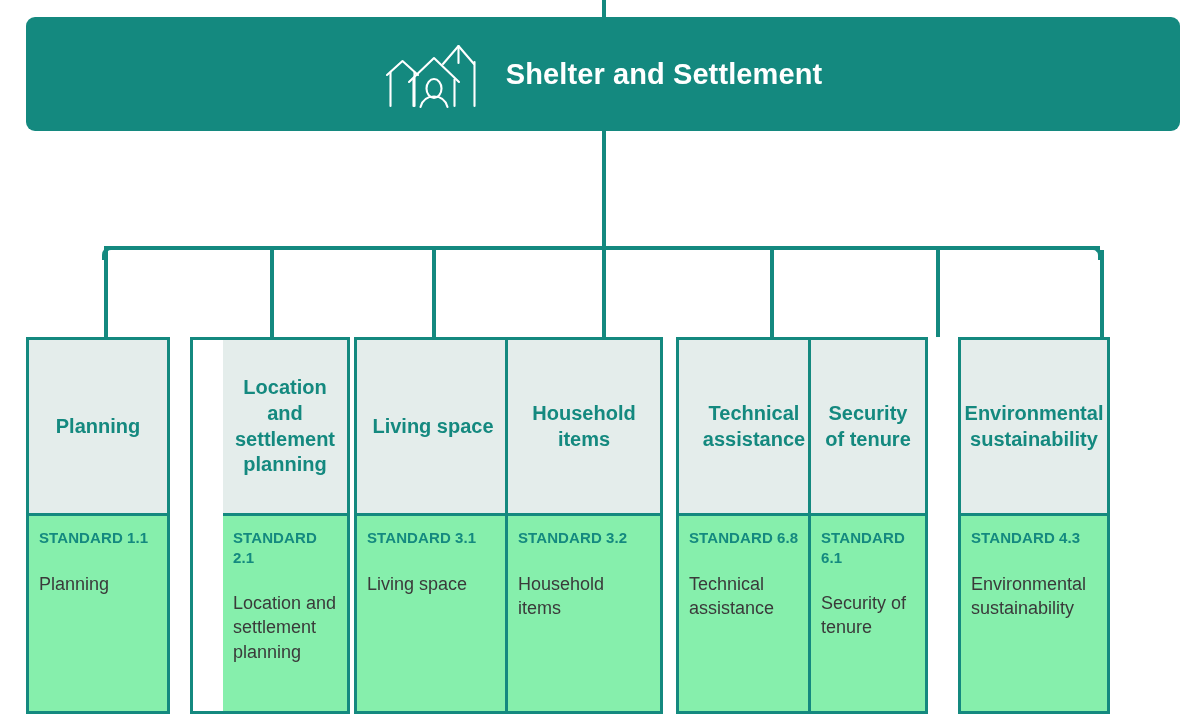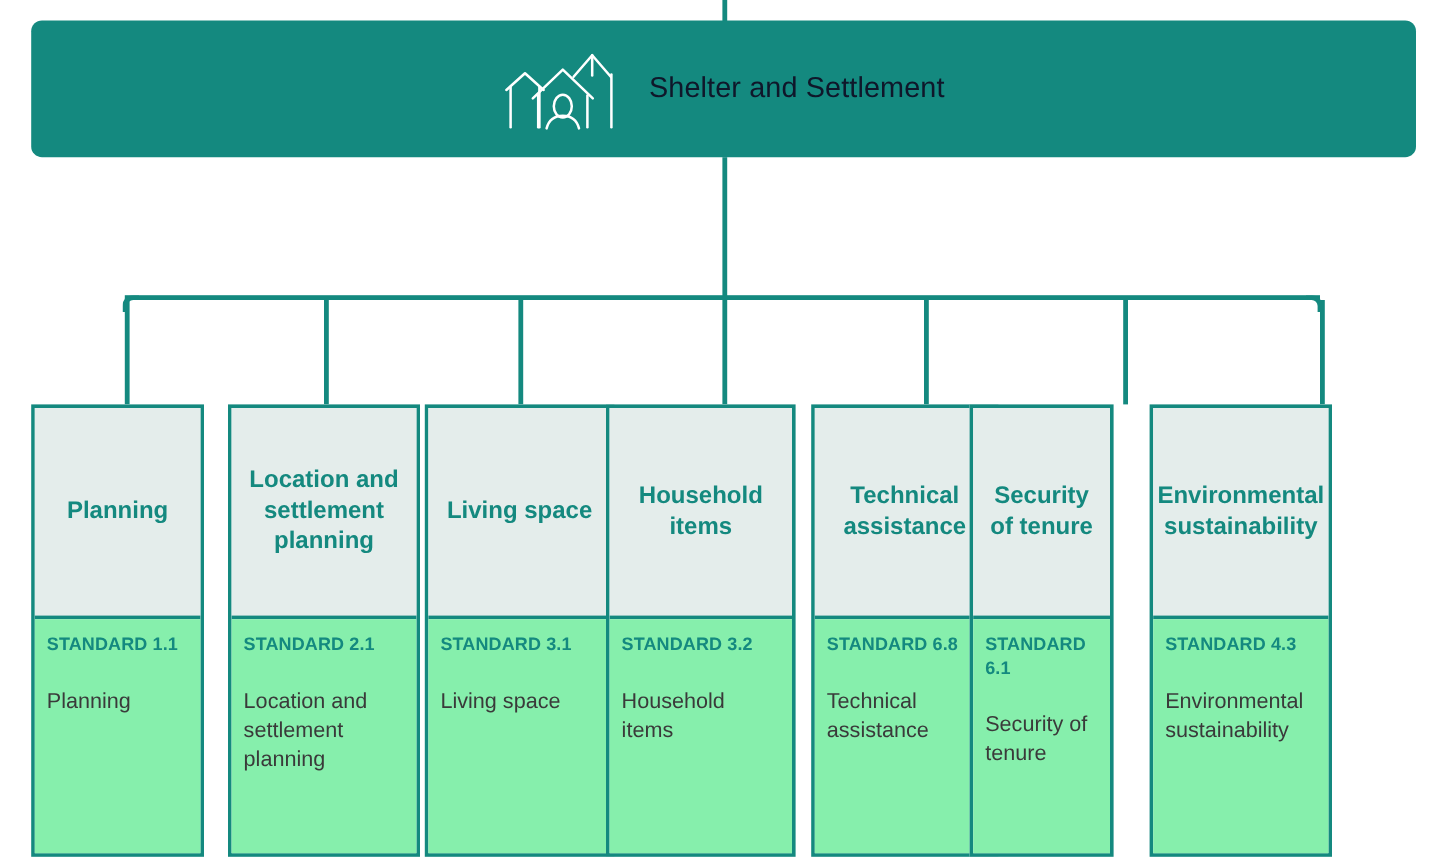--- a/index.html
+++ b/index.html
@@ -47,23 +47,23 @@
     align-items: center;
     gap: 26px;
   }
   .banner-icon {
     width: 96px;
     height: 76px;
     flex: none;
     display: block;
   }
   .banner-title {
-    color: #0f172a;
-    font-size: 24px;
-    font-weight: normal;
+    color: #ffffff;
+    font-size: 29px;
+    font-weight: bold;
     letter-spacing: 0.1px;
     white-space: nowrap;
   }
 
   
   .trunk {
     position: absolute;
     left: 602px;
     top: 131px;
     width: 4px;
@@ -211,21 +211,21 @@
   <div class="card" style="left:26px;width:144px;">
     <div class="card-head">
       <div class="card-head-label">Planning</div>
     </div>
     <div class="card-body">
       <div class="card-std">STANDARD 1.1</div>
       <div class="card-desc">Planning</div>
     </div>
   </div>
 
-  <div class="card" style="left:190px;width:160px;">
+  <div class="card" style="left:190px;width:160px;padding-left:30px;">
     <div class="card-head">
       <div class="card-head-label">Location and settlement planning</div>
     </div>
     <div class="card-body">
       <div class="card-std">STANDARD 2.1</div>
       <div class="card-desc">Location and settlement planning</div>
     </div>
   </div>
 
   <div class="card" style="left:354px;width:158px;">

